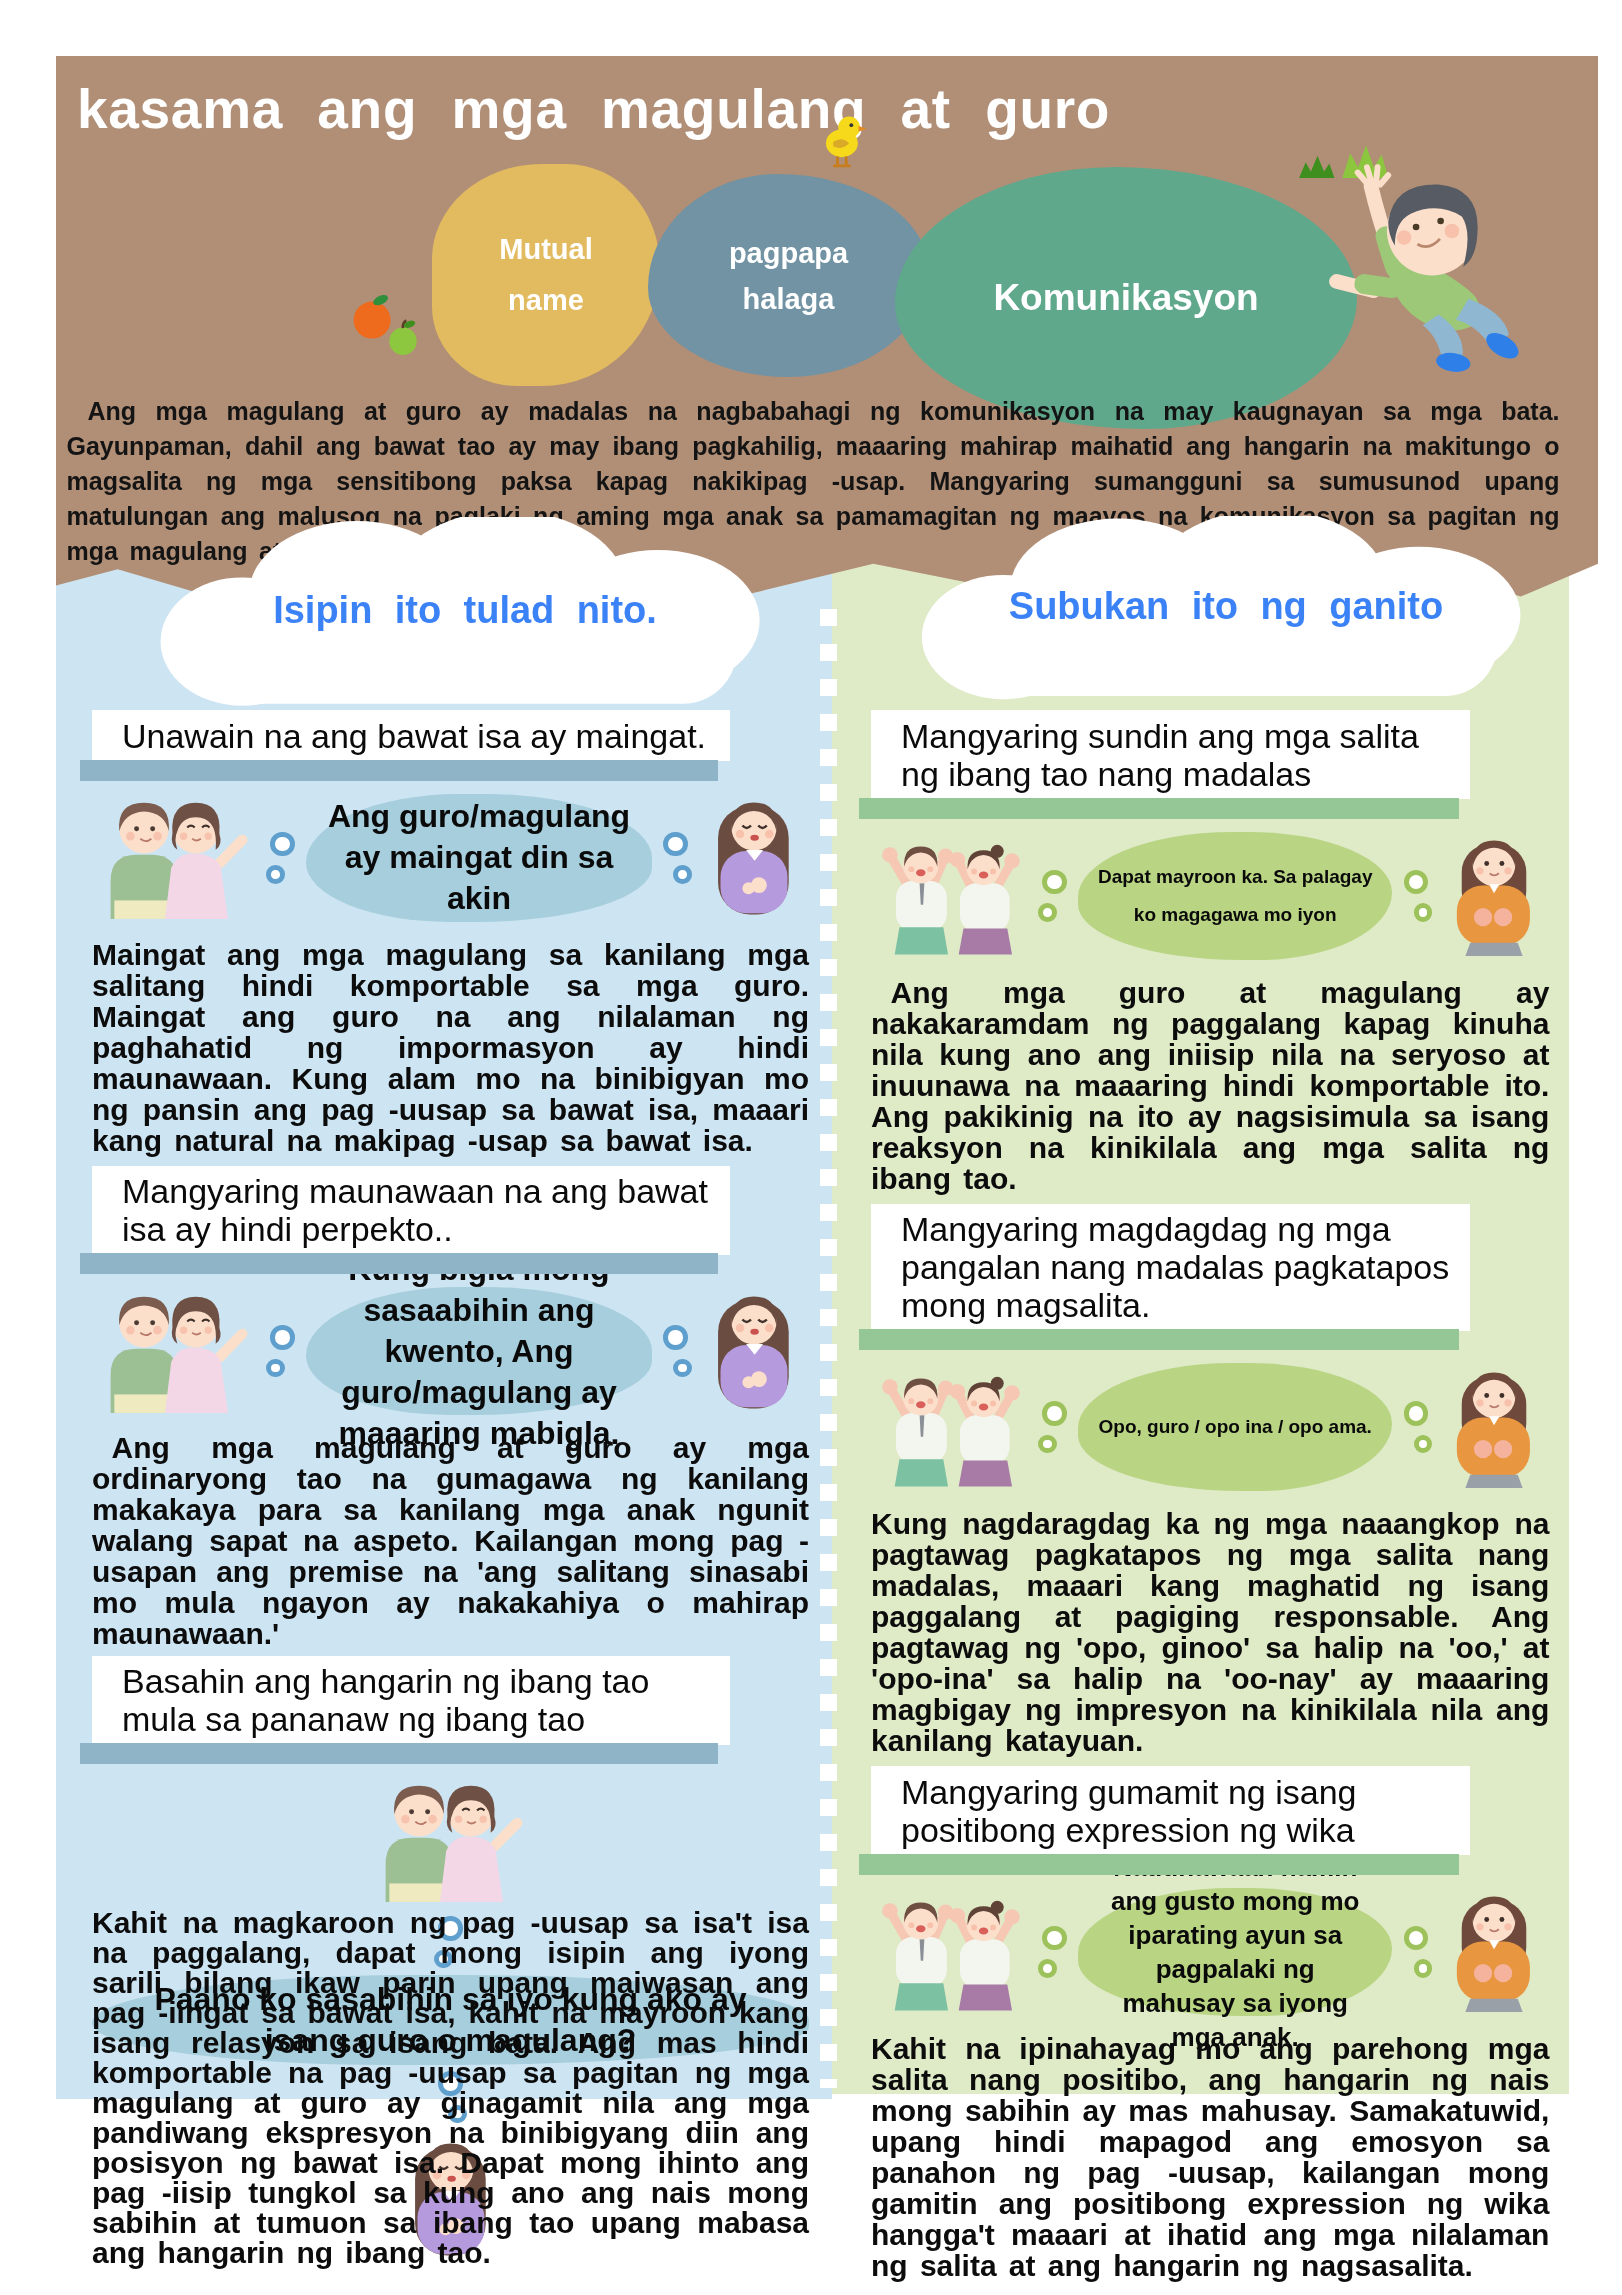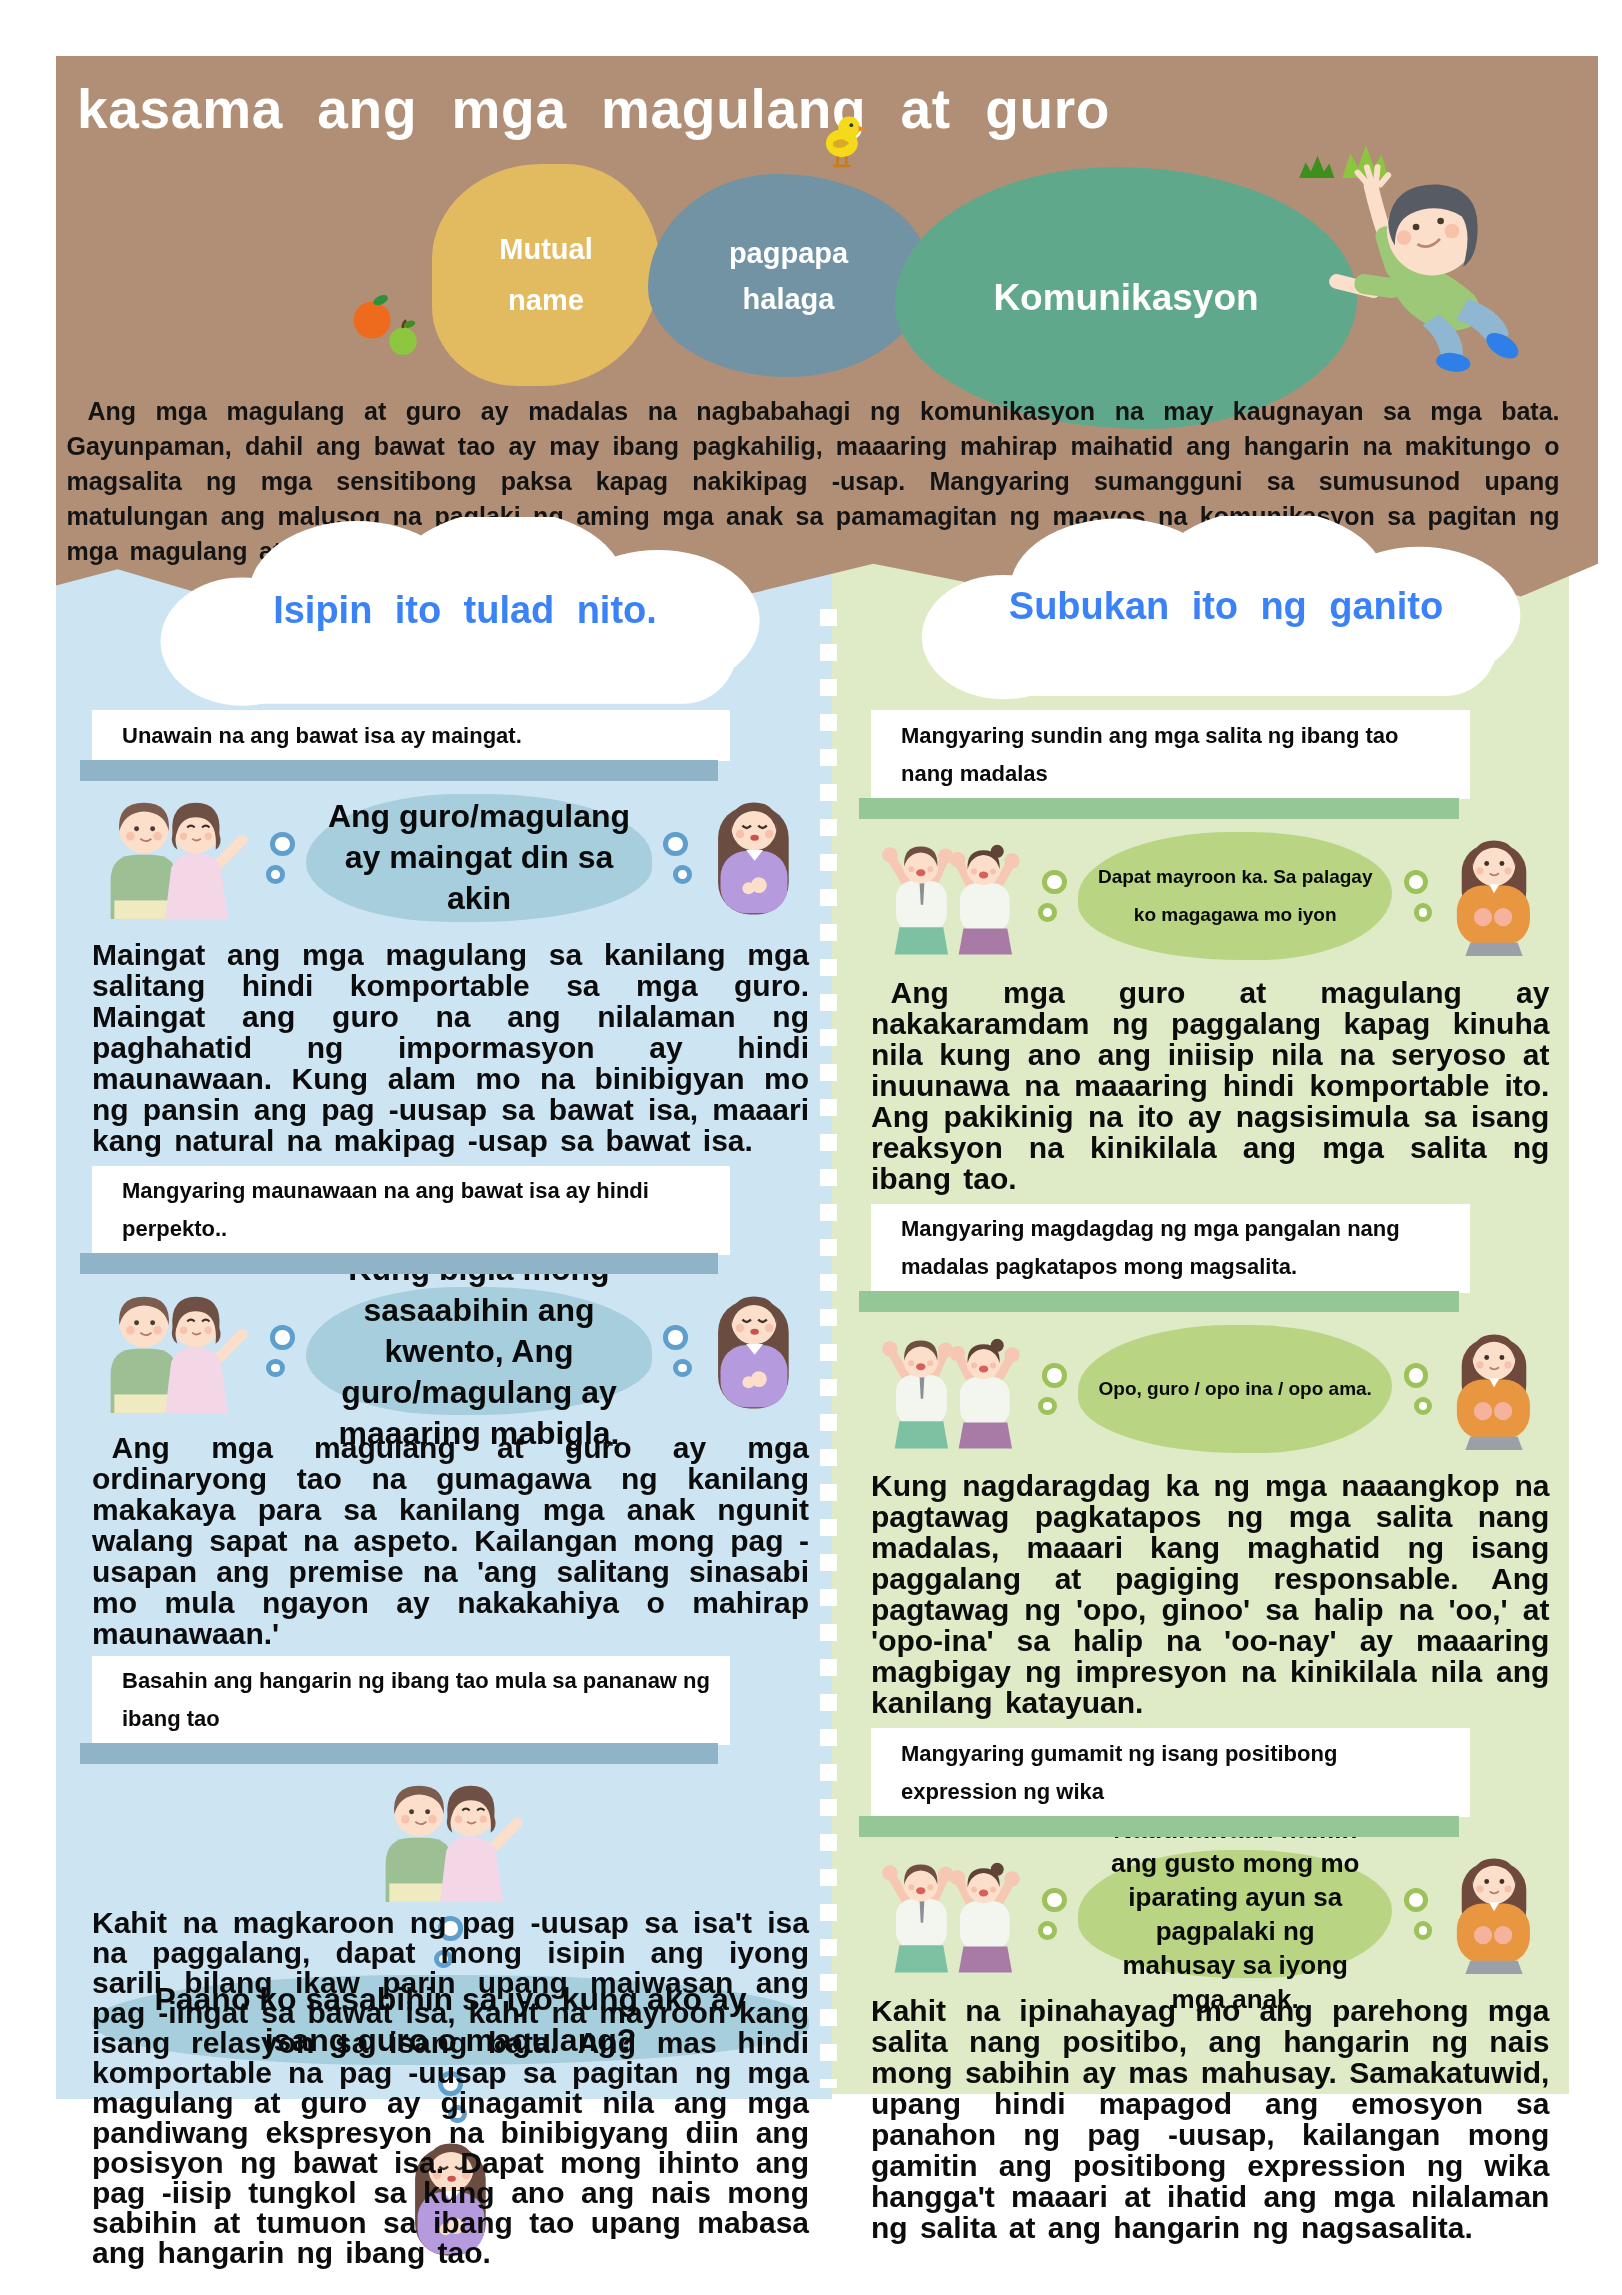--- a/index.html
+++ b/index.html
@@ -33,22 +33,22 @@
   .cloud{position:absolute;z-index:4;}
   .cloud svg{position:absolute;left:0;top:0;width:100%;height:100%;}
   .cloud-label{position:absolute;left:0;right:0;top:36%;text-align:center;font-size:38px;
      font-weight:700;word-spacing:11.8px;color:#3b82f6;}
 
   
   .col-inner{position:relative;height:100%;}
   .col-left .col-inner{padding:0 23px 0 36px;}
   .col-right .col-inner{padding:0 19.6px 0 39px;}
   .sec{position:relative;margin-right:79px;}
-  .sec-bar{background:#ffffff;padding:6.5px 17px 6.5px 30px;font-size:22px;line-height:38px;
-           font-weight:700;color:#0a0a0a;}
+  .sec-bar{background:#ffffff;padding:6.5px 17px 6.5px 30px;font-size:34px;line-height:38px;
+           font-weight:400;color:#0a0a0a;}
   .sec-underline{position:relative;left:-11.8px;height:21px;margin-top:-1.3px;}
   .u-blue{background:var(--left-accent,#8fb3c7);}
   .u-green{background:var(--right-accent,#94c795);}
 
   .illus{display:flex;align-items:center;gap:6.5px;height:141px;margin-top:6.5px;}
   .people{width:167px;height:139px;flex:none;}
   .col-right .people{width:160px;}
   .woman{width:110px;height:137px;flex:none;}
   .bubble{flex:1;height:128px;display:flex;align-items:center;justify-content:center;text-align:center;
           font-weight:700;color:#0a0a0a;padding:3.9px 18.3px;box-sizing:border-box;}

